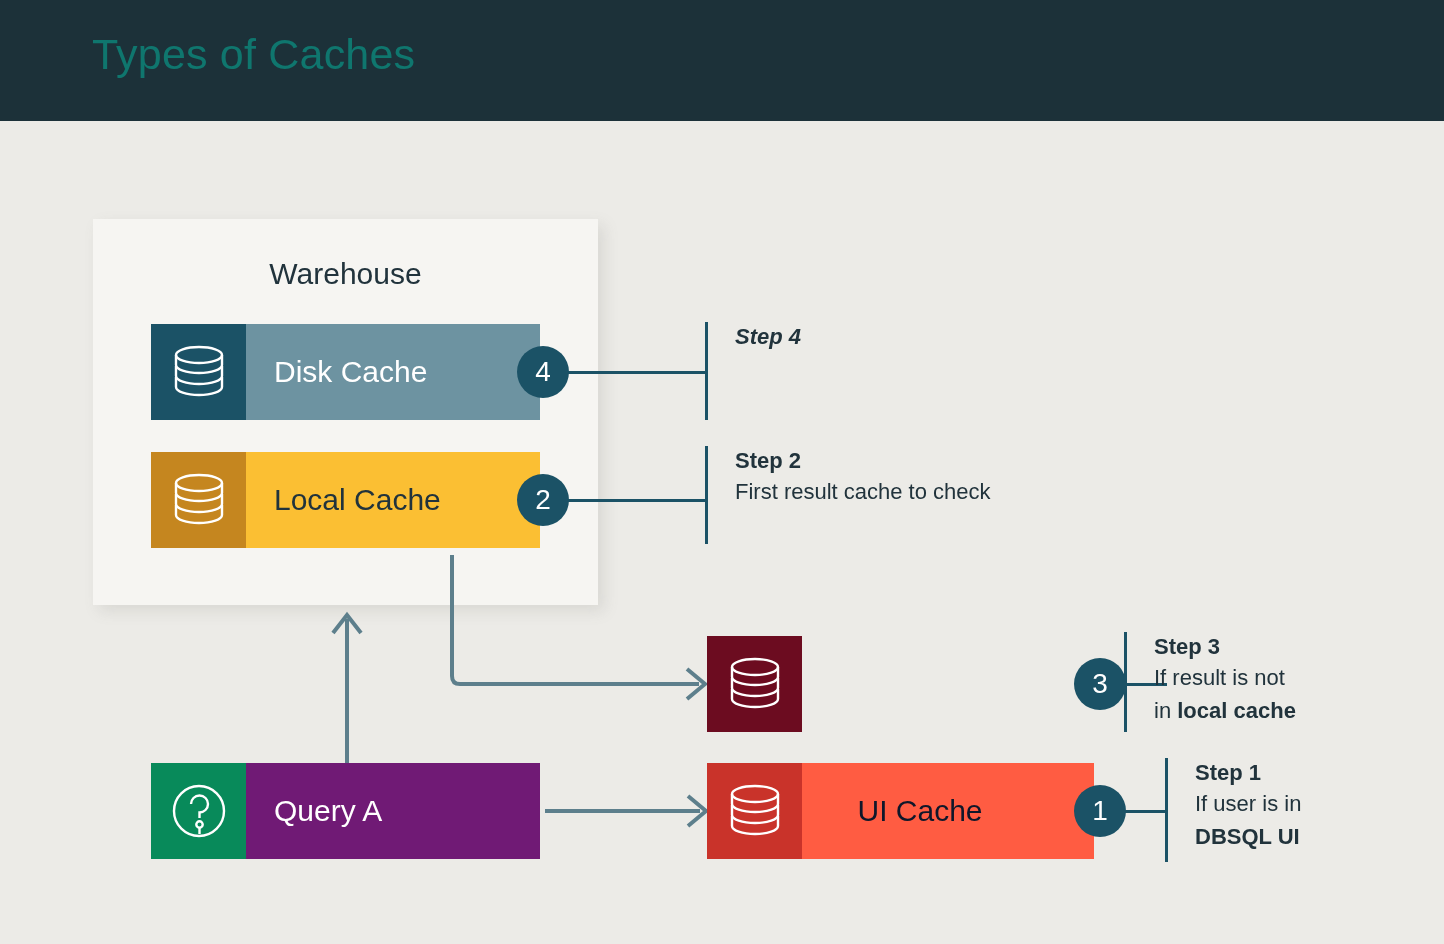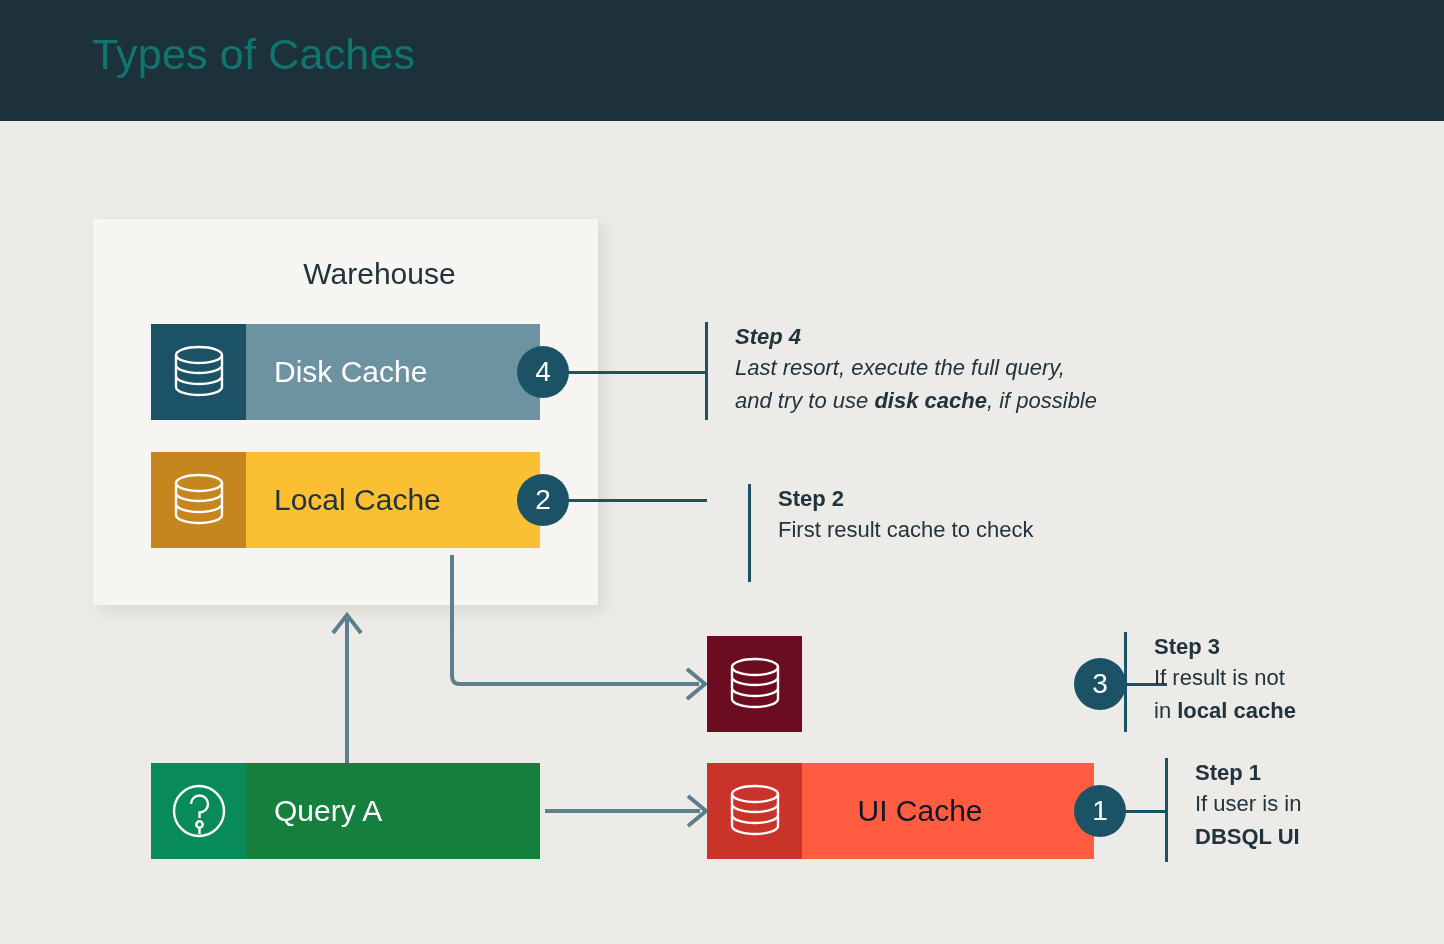--- a/index.html
+++ b/index.html
@@ -46,21 +46,20 @@
   }
   #warehouse-label {
     position: absolute;
     left: 0;
     top: 38px;
     width: 505px;
     text-align: center;
     font-size: 30px;
     color: #21333c;
     font-weight: 400;
-    margin-left: 34px;
   }
 
   
   .cache-bar {
     position: absolute;
     height: 96px;
     display: flex;
     align-items: stretch;
   }
   .bar-icon-panel {
@@ -131,21 +130,21 @@
   }
   .step-desc {
     font-size: 22px;
     font-weight: 400;
     line-height: 1.52;
   }
   .step-desc b { font-weight: bold; }
 
   #step-4-block { left: 705px; top: 322px; font-style: italic; }
   #step-4-block .bracket { height: 98px; }
-  #step-2-block { left: 705px; top: 484px; margin-left: 43px; }
+  #step-2-block { left: 705px; top: 446px; }
   #step-2-block .bracket { height: 98px; }
   #step-3-block { left: 1096px; top: 632px; margin-left: 28px; }
   #step-3-block .bracket { height: 100px; }
   #step-1-block { left: 1165px; top: 758px; }
   #step-1-block .bracket { height: 104px; }
 
   
   .connector-line {
     position: absolute;
     height: 3px;
@@ -269,33 +268,29 @@
   <div class="bar-icon-panel" style="background:#088a5a;">
     <span>
       <svg width="58" height="58" viewBox="0 0 58 58">
         <circle cx="29" cy="29" r="25" fill="none" stroke="#ffffff" stroke-width="2.4"></circle>
         <path d="M21 22 A8.5 8.5 0 1 1 29.5 30.5 L29.5 36" fill="none" stroke="#ffffff" stroke-width="2.4" stroke-linecap="butt"></path>
         <circle cx="29.5" cy="42.5" r="3.2" fill="none" stroke="#ffffff" stroke-width="2.4"></circle>
         <path d="M29.5 45.8 L29.5 52" fill="none" stroke="#ffffff" stroke-width="2.4"></path>
       </svg>
     </span>
   </div>
-  <div class="bar-body" style="background:#15803d;">
+  <div class="bar-body" style="background:#701a75;">
     <span class="bar-label" style="color:#ffffff;">Query A</span>
   </div>
 </div>
 
 <div class="step-block" id="step-4-block">
   <div class="bracket"></div>
   <div class="step-text">
     <div class="step-title">Step 4</div>
-    <div class="step-desc">
-      <span>Last resort, execute the full query,</span><br>
-      <span>and try to use </span><b>disk cache</b><span>, if possible</span>
-    </div>
   </div>
 </div>
 
 <div class="step-block" id="step-2-block">
   <div class="bracket"></div>
   <div class="step-text">
     <div class="step-title">Step 2</div>
     <div class="step-desc">
       <span>First result cache to check</span>
     </div>

